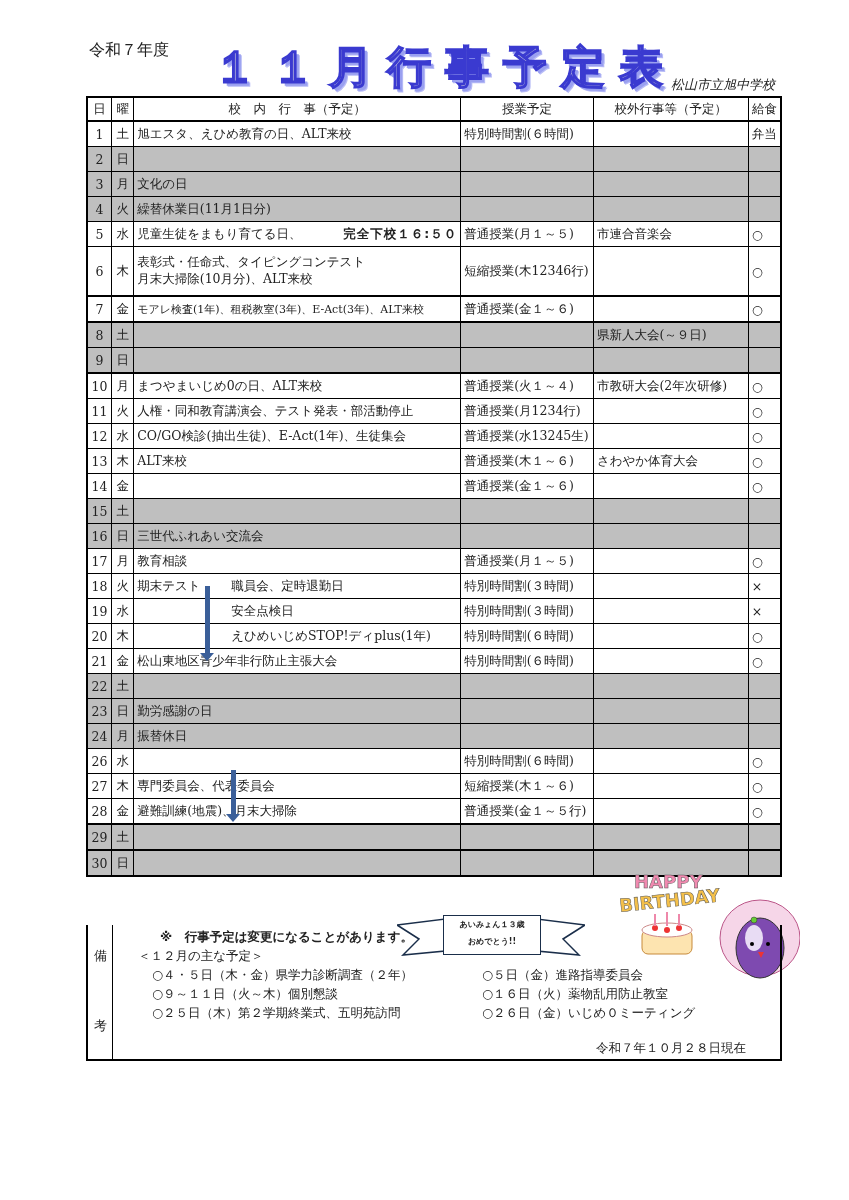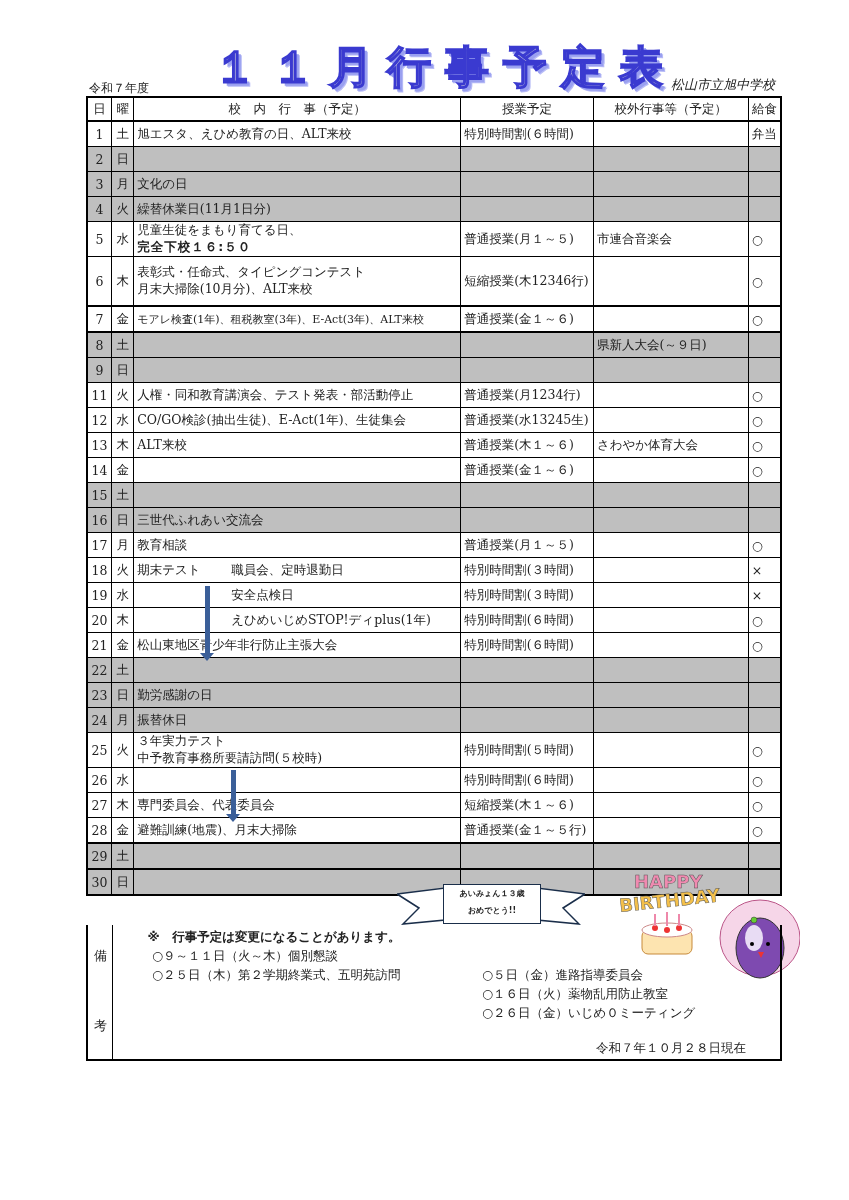--- a/index.html
+++ b/index.html
@@ -1,49 +1,49 @@
 <!DOCTYPE html>
 <html><head>
 <meta charset="utf-8">
 <style>
   html, body { margin:0; padding:0; background:#ffffff; }
   body { width:849px; height:1200px; position:relative; overflow:hidden;
          font-family:"DejaVu Serif", "Liberation Serif", serif; color:#222; }
-  .era { position:absolute; left:89px; top:40px; font-size:12px;margin-top:40px; }
+  .era { position:absolute; left:89px; top:40px; font-size:16px; }
   .title { position:absolute; left:185px; top:42px; font-family:"DejaVu Sans","Liberation Sans",sans-serif;
            font-size:44px; font-weight:bold; letter-spacing:14px; color:#c9c9d9;
            -webkit-text-stroke:1.6px #3a3ad0;
            text-shadow:3px 3px 0 #9aa0f0, 4px 4px 0 #b8bcf6; line-height:50px;margin-left:28px; }
   .school { position:absolute; left:671px; top:76px; font-size:13px;font-style:italic; }
   table.sched { position:absolute; left:86px; top:96px; width:696px; border-collapse:collapse;
                 table-layout:fixed; border:2px solid #000; font-size:12.5px; }
   table.sched td, table.sched th { border:1px solid #000; padding:0 3px; height:24px; white-space:nowrap; overflow:hidden; }
   table.sched th { font-weight:normal; height:22px; border-bottom:2px solid #000; }
   .c-day { width:17px; text-align:center; }
   .c-wd { width:15px; text-align:center; }
   .c-evt { width:318px; }
   .c-cls { width:125px; }
   .c-ext { width:147px; }
   .c-lunch { width:25px; }
   tr.off td { background:#bfbfbf; }
   tr.tall td { height:48px; }
   tr.thick-top td { border-top:2px solid #000; }
   .bold { font-family:"DejaVu Sans","Liberation Sans",sans-serif; font-weight:bold; letter-spacing:1px; }
-  .evt-flex { display:flex; justify-content:space-between;flex-direction:column; }
+  .evt-flex { display:flex; justify-content:space-between; }
   .arrow { position:absolute; width:5px; background:#3b5f99; }
   .arrow::after { content:""; position:absolute; left:-5px; bottom:-7px; border-left:7.5px solid transparent;
                   border-right:7.5px solid transparent; border-top:8px solid #3b5f99; }
   .notes { position:absolute; left:86px; top:925px; width:696px; height:136px; border:2px solid #000; border-top:none; box-sizing:border-box; }
   .notes .lab { position:absolute; left:0; top:0; width:24px; height:100%; border-right:1px solid #000; font-size:13px; }
   .notes .lab span { position:absolute; left:6px; }
   .notes .body { position:absolute; left:50px; top:2px; font-size:12.5px; line-height:19px; }
   .notes .warn { font-family:"DejaVu Sans","Liberation Sans",sans-serif; font-weight:bold; font-size:12.5px;text-align:right; }
   .notes .right { position:absolute; left:394px; top:40px; font-size:12.5px; line-height:19px; }
   .asof { position:absolute; right:34px; bottom:2px; font-size:12.5px; }
-  .banner { position:absolute; left:397px; top:880px; width:188px; height:48px; }
+  .banner { position:absolute; left:397px; top:911px; width:188px; height:48px; }
   .banner .b-text { position:absolute; left:46px; top:4px; width:96px; height:38px; background:#fff;
                     border:1.5px solid #1a2e4a; font-family:"DejaVu Sans",sans-serif; font-size:8px; font-weight:bold;
                     text-align:center; line-height:17px; }
   .bday { position:absolute; left:620px; top:868px; width:180px; height:120px; }
 </style>
 </head>
 <body>
 
 <div class="era">令和７年度</div>
 <div class="title">１１月行事予定表</div>
@@ -134,20 +134,28 @@
         <td class="c-lunch"></td>
       </tr>
       <tr class="off">
         <td class="c-day">9</td>
         <td class="c-wd">日</td>
         <td class="c-evt"><span></span></td>
         <td class="c-cls"></td>
         <td class="c-ext"></td>
         <td class="c-lunch"></td>
       </tr>
+      <tr class="thick-top">
+        <td class="c-day">10</td>
+        <td class="c-wd">月</td>
+        <td class="c-evt"><span>まつやまいじめ0の日、ALT来校</span></td>
+        <td class="c-cls">普通授業(火１～４)</td>
+        <td class="c-ext">市教研大会(2年次研修)</td>
+        <td class="c-lunch">○</td>
+      </tr>
       <tr>
         <td class="c-day">11</td>
         <td class="c-wd">火</td>
         <td class="c-evt"><span>人権・同和教育講演会、テスト発表・部活動停止</span></td>
         <td class="c-cls">普通授業(月1234行)</td>
         <td class="c-ext"></td>
         <td class="c-lunch">○</td>
       </tr>
       <tr>
         <td class="c-day">12</td>
@@ -245,33 +253,20 @@
         <td class="c-ext"></td>
         <td class="c-lunch"></td>
       </tr>
       <tr class="off">
         <td class="c-day">24</td>
         <td class="c-wd">月</td>
         <td class="c-evt"><span>振替休日</span></td>
         <td class="c-cls"></td>
         <td class="c-ext"></td>
         <td class="c-lunch"></td>
-      </tr>
-      <tr>
-        <td class="c-day">25</td>
-        <td class="c-wd">火</td>
-        <td class="c-evt">
-          <div class="evt-flex">
-            <span>３年実力テスト</span>
-            <span>中予教育事務所要請訪問(５校時)</span>
-          </div>
-        </td>
-        <td class="c-cls">特別時間割(５時間)</td>
-        <td class="c-ext"></td>
-        <td class="c-lunch">○</td>
       </tr>
       <tr>
         <td class="c-day">26</td>
         <td class="c-wd">水</td>
         <td class="c-evt"><span></span></td>
         <td class="c-cls">特別時間割(６時間)</td>
         <td class="c-ext"></td>
         <td class="c-lunch">○</td>
       </tr>
       <tr>
@@ -345,20 +340,22 @@
   </svg>
 </div>
 
 <div class="notes">
   <div class="lab">
     <span style="top:22px">備</span>
     <span style="top:92px">考</span>
   </div>
   <div class="body">
     <div class="warn">※　行事予定は変更になることがあります。</div>
+    <div>＜１２月の主な予定＞</div>
+    <div style="padding-left:14px">○４・５日（木・金）県学力診断調査（２年）</div>
     <div style="padding-left:14px">○９～１１日（火～木）個別懇談</div>
     <div style="padding-left:14px">○２５日（木）第２学期終業式、五明苑訪問</div>
   </div>
   <div class="right">
     <div>○５日（金）進路指導委員会</div>
     <div>○１６日（火）薬物乱用防止教室</div>
     <div>○２６日（金）いじめ０ミーティング</div>
   </div>
   <div class="asof">令和７年１０月２８日現在</div>
 </div>

